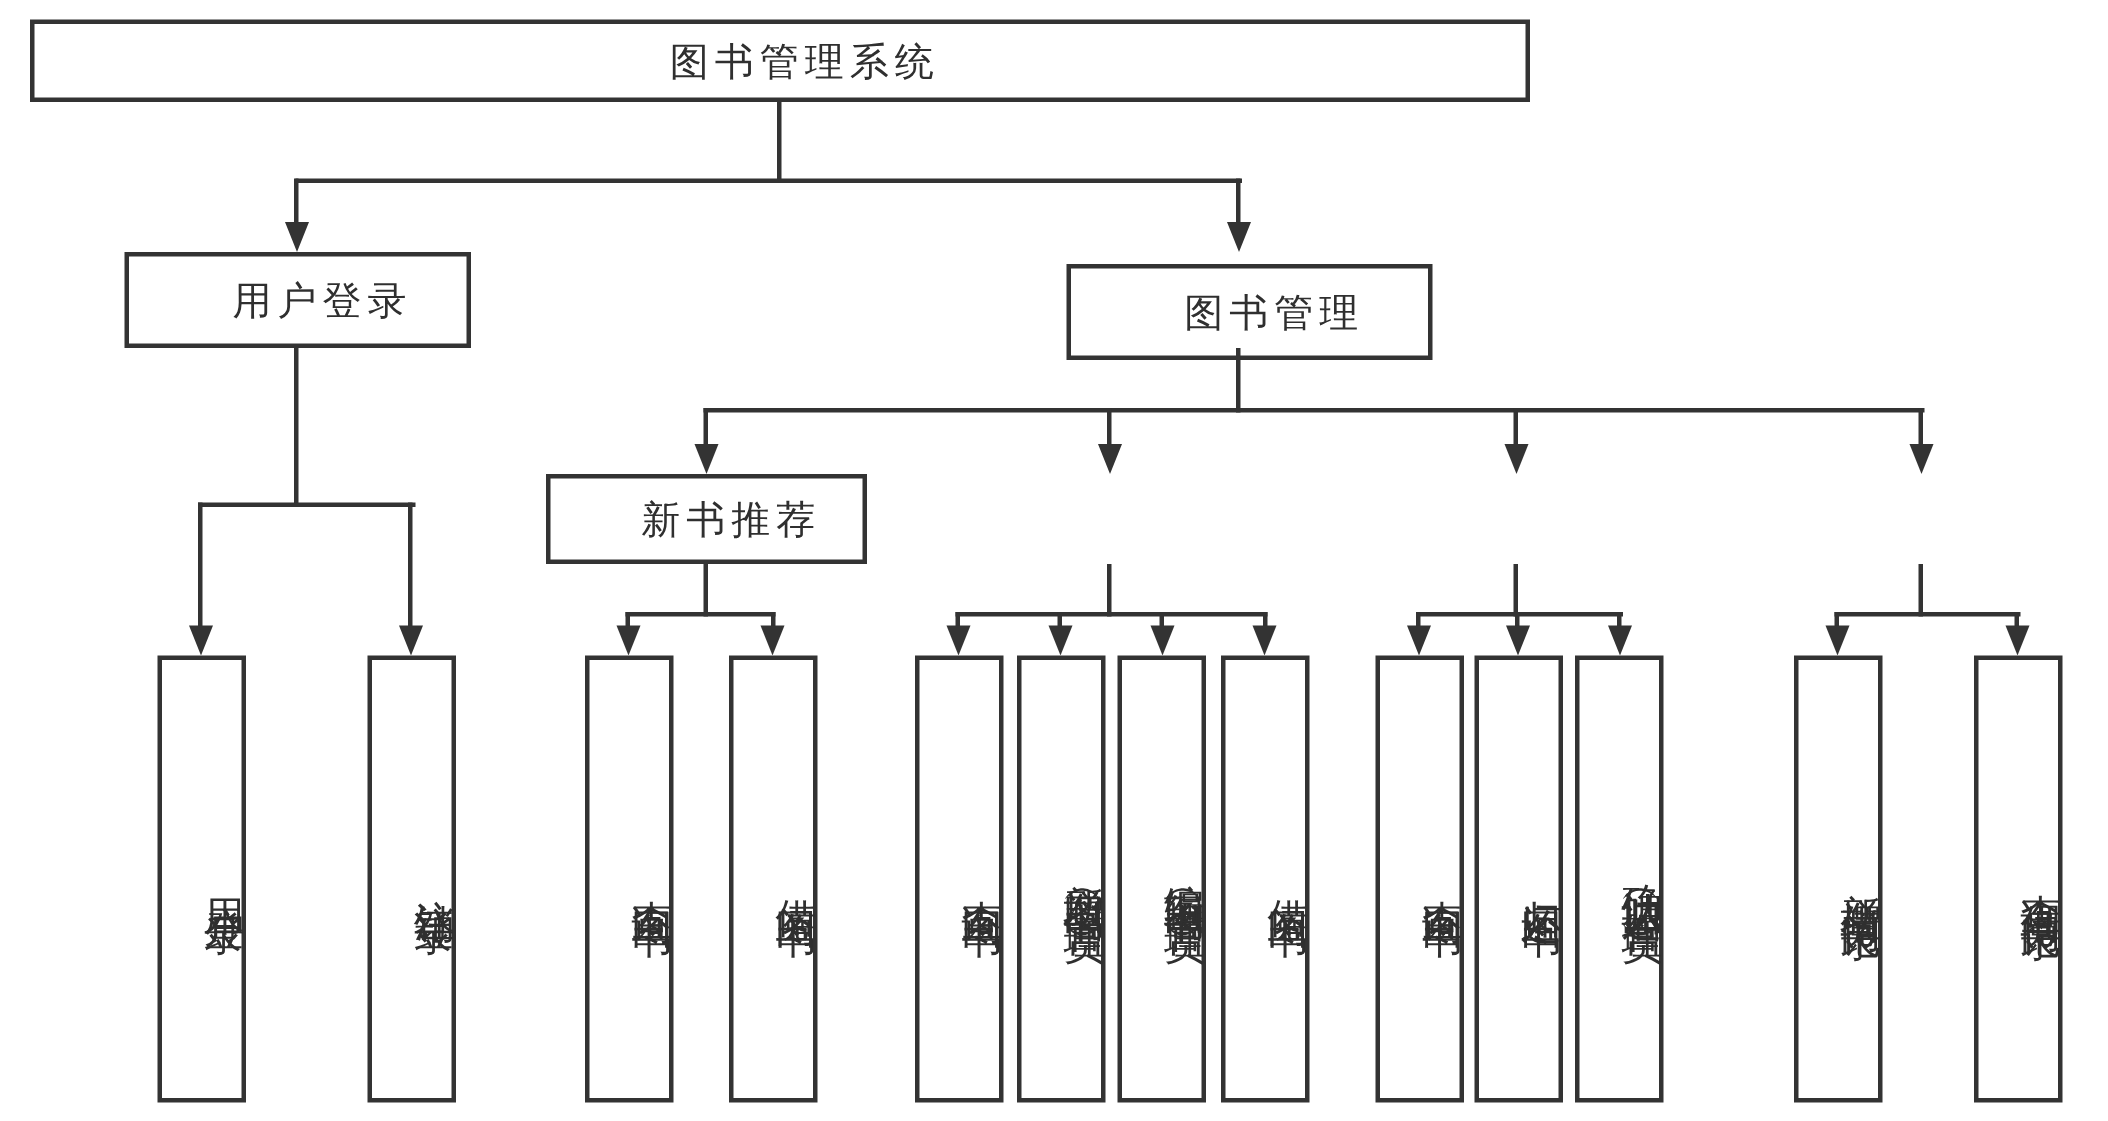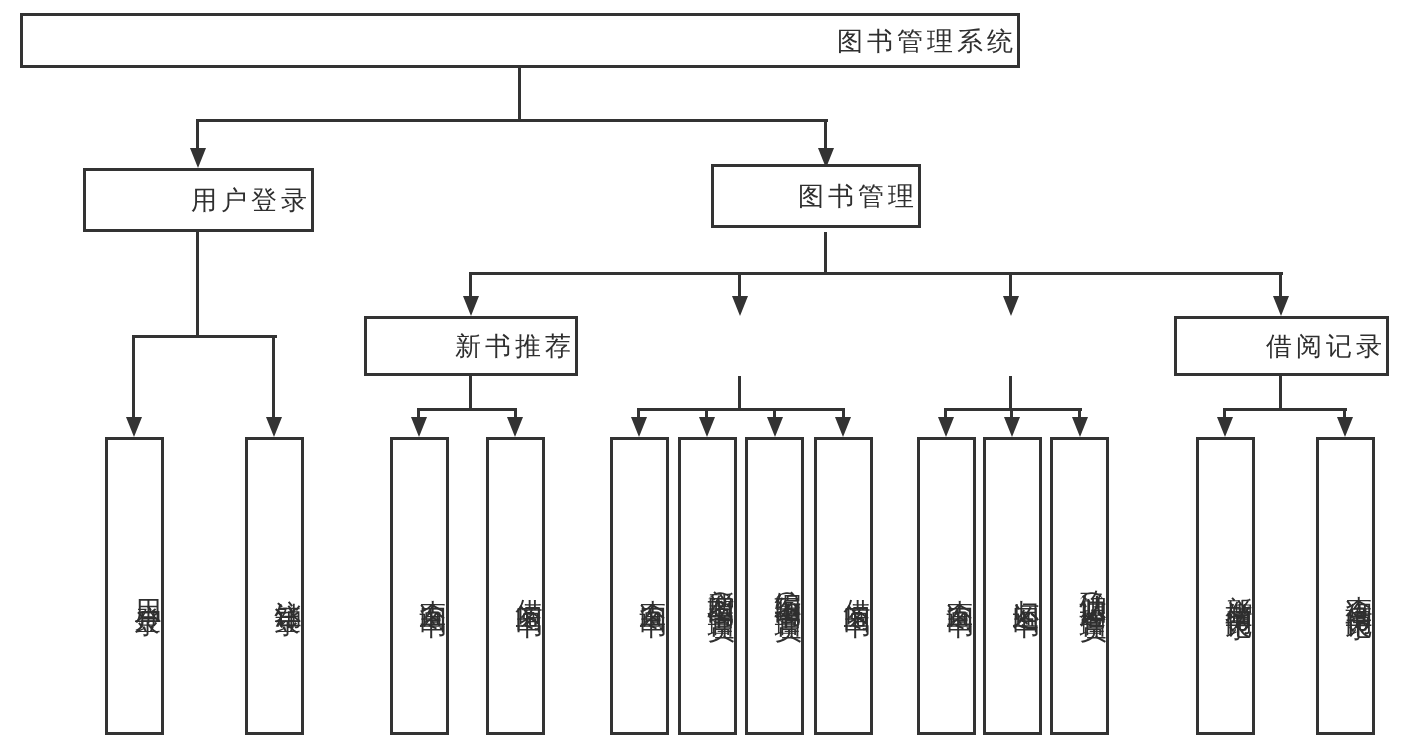--- a/index.html
+++ b/index.html
@@ -2,21 +2,21 @@
 <html><head>
 <meta charset="utf-8">
 <style>
   html,body{margin:0;padding:0;background:#ffffff;}
   .canvas{
     position:relative;width:1405px;height:747px;background:#ffffff;overflow:hidden;
     font-family:"Liberation Sans","DejaVu Sans",sans-serif;
   }
   .box{
     position:absolute;border:3px solid #333333;background:#ffffff;
-    box-sizing:border-box;display:flex;align-items:center;justify-content:flex-end;padding-left:29px;
+    box-sizing:border-box;display:flex;align-items:center;justify-content:center;padding-left:29px;
   }
   .htext{
     font-size:26px;letter-spacing:4px;color:#2f2f2f;white-space:nowrap;line-height:1;
     text-indent:4px;
   }
   .vtext{
     writing-mode:vertical-rl;font-size:27px;letter-spacing:4px;color:#2f2f2f;
     line-height:1;white-space:nowrap;
   }
   .vl{position:absolute;width:3px;background:#333333;}
@@ -43,21 +43,21 @@
   <div class="vl" style="left:518px;top:68px;height:54px"></div>
   <div class="hl" style="left:197px;top:119px;width:631px"></div>
   <div class="vl" style="left:196px;top:119px;height:31px"></div>
   <div class="ah" style="left:190px;top:148px"></div>
   <div class="vl" style="left:824px;top:119px;height:31px"></div>
   <div class="ah" style="left:818px;top:148px"></div>
 
   <div class="box" style="left:83px;top:168px;width:231px;height:64px">
     <span class="htext">用户登录</span>
   </div>
-  <div class="box" style="left:711px;top:164px;width:210px;height:64px">
+  <div class="box" style="left:711px;top:176px;width:244px;height:64px">
     <span class="htext">图书管理</span>
   </div>
 
   <div class="vl" style="left:196px;top:232px;height:106px"></div>
   <div class="hl" style="left:132px;top:335px;width:145px"></div>
   <div class="vl" style="left:132px;top:335px;height:84px"></div>
   <div class="ah" style="left:126px;top:417px"></div>
   <div class="vl" style="left:272px;top:335px;height:84px"></div>
   <div class="ah" style="left:266px;top:417px"></div>
 
@@ -67,23 +67,20 @@
   <div class="ah" style="left:463px;top:296px"></div>
   <div class="vl" style="left:738px;top:272px;height:26px"></div>
   <div class="ah" style="left:732px;top:296px"></div>
   <div class="vl" style="left:1009px;top:272px;height:26px"></div>
   <div class="ah" style="left:1003px;top:296px"></div>
   <div class="vl" style="left:1279px;top:272px;height:26px"></div>
   <div class="ah" style="left:1273px;top:296px"></div>
 
   <div class="box" style="left:364px;top:316px;width:214px;height:60px">
     <span class="htext">新书推荐</span>
-  </div>
-  <div class="box" style="left:1174px;top:316px;width:215px;height:60px">
-    <span class="htext">借阅记录</span>
   </div>
 
   <div class="vl" style="left:469px;top:376px;height:35px"></div>
   <div class="hl" style="left:417px;top:408px;width:100px"></div>
   <div class="vl" style="left:417px;top:408px;height:11px"></div>
   <div class="ah" style="left:411px;top:417px"></div>
   <div class="vl" style="left:514px;top:408px;height:11px"></div>
   <div class="ah" style="left:507px;top:417px"></div>
 
   <div class="vl" style="left:738px;top:376px;height:35px"></div>

